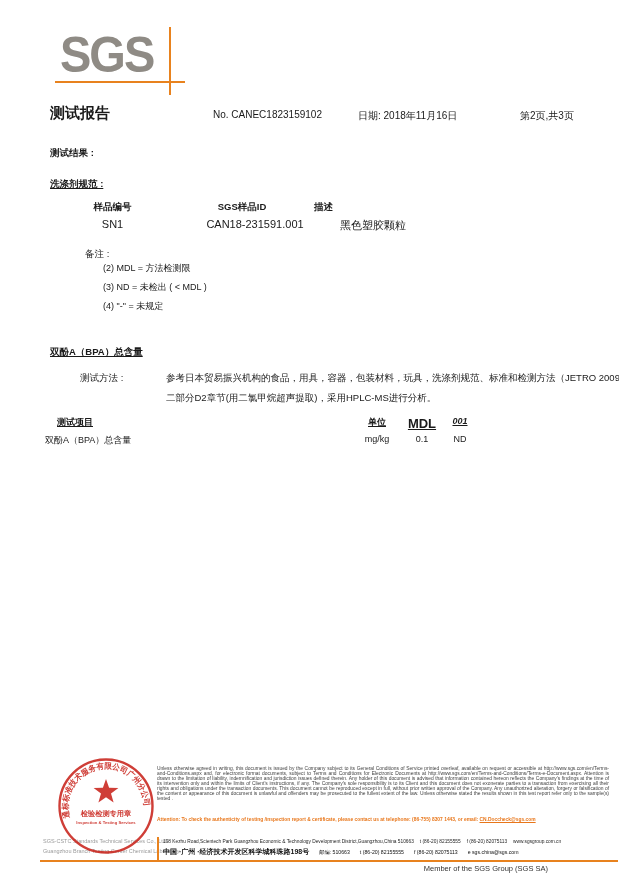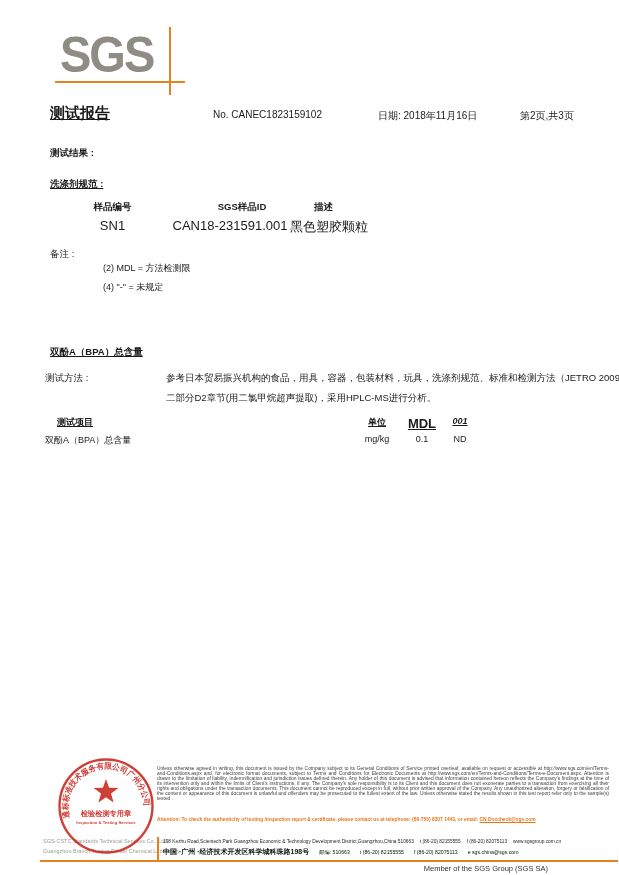--- a/index.html
+++ b/index.html
@@ -3,25 +3,25 @@
 <meta charset="utf-8">
 <style>
   html,body{margin:0;padding:0;background:#e9e9e9;}
   .page{position:relative;width:619px;height:875px;background:#fff;
         font-family:"Liberation Sans","DejaVu Sans",sans-serif;color:#1a1a1a;
         overflow:hidden;border-right:2px solid #d5d5d5;border-bottom:2px solid #d5d5d5;}
   .abs{position:absolute;}
   .logo{font-weight:bold;font-size:47px;letter-spacing:-2px;color:#8f8b85;
         transform:scaleY(1.08);transform-origin:top left;}
   .orange{background:#e8821e;}
-  .h1{font-size:15px;font-weight:bold;text-decoration:underline;}
+  .h1{font-size:15px;font-weight:bold;}
   .meta{font-size:10px;}
   .lbl{font-size:9.5px;font-weight:bold;}
   .u{text-decoration:underline;}
-  .body-txt{font-size:9.5px;}
+  .body-txt{font-size:9.5px;margin-left:35px;}
   .tbl-head{font-size:9.5px;font-weight:bold;}
   .cell{display:inline-block;}
   .ctr{text-align:center;}
   .remarks div{height:19px;font-size:9px;}
   .method{font-size:9.5px;line-height:19.5px;width:482px;margin-left:48px;}
   .fine{font-size:4.9px;line-height:5.0px;text-align:justify;color:#3f3f3f;width:452px;}
   .attn{font-size:4.9px;line-height:5.2px;font-weight:bold;color:#e8761a;width:452px;margin-top:2px;}
   .company{font-size:5.5px;line-height:10px;color:#9b9b9b;}
   .f-line1{font-size:4.8px;color:#262626;white-space:nowrap;}
   .f-line2{font-size:7px;font-weight:bold;color:#111;white-space:nowrap;}
@@ -33,40 +33,41 @@
 <body>
 
 <div class="page">
 
   <div class="abs logo" style="left:60px;top:24px;">SGS</div>
   <div class="abs orange" style="left:55px;top:81px;width:130px;height:1.5px;"></div>
   <div class="abs orange" style="left:169px;top:27px;width:1.5px;height:68px;"></div>
 
   <div class="abs h1" style="left:50px;top:104px;">测试报告</div>
   <div class="abs meta" style="left:205px;top:109px;padding-left:8px;">No. CANEC1823159102</div>
-  <div class="abs meta" style="left:378px;top:109px;">日期: 2018年11月16日</div>
+  <div class="abs meta" style="left:358px;top:109px;">日期: 2018年11月16日</div>
   <div class="abs meta" style="left:520px;top:109px;">第2页,共3页</div>
 
   <div class="abs lbl" style="left:50px;top:147px;">测试结果 :</div>
 
   <div class="abs lbl u" style="left:50px;top:178px;">洗涤剂规范 :</div>
   <div class="abs" style="left:55px;top:201px;display:flex;gap:12px;">
     <span class="cell tbl-head ctr" style="width:115px;">样品编号</span>
     <span class="cell tbl-head ctr" style="width:120px;">SGS样品ID</span>
     <span class="cell tbl-head">描述</span>
   </div>
-  <div class="abs" style="left:55px;top:218px;display:flex;font-size:13px;">
+  <div class="abs" style="left:55px;top:218px;display:flex;font-size:11px;gap:25px;">
     <span class="cell ctr" style="width:115px;">SN1</span>
     <span class="cell ctr" style="width:120px;">CAN18-231591.001</span>
     <span class="cell">黑色塑胶颗粒</span>
   </div>
 
   <div class="abs body-txt" style="left:50px;top:248px;">备注 :</div>
   <div class="abs remarks" style="left:103px;top:262px;">
     <div>(2) MDL = 方法检测限</div>
+    <div>(3) ND = 未检出 ( &lt; MDL )</div>
     <div>(4) "-" = 未规定</div>
   </div>
 
   <div class="abs lbl u" style="left:50px;top:346px;">双酚A（BPA）总含量</div>
   <div class="abs body-txt" style="left:45px;top:372px;">测试方法 :</div>
   <div class="abs method" style="left:118px;top:368px;">参考日本贸易振兴机构的食品，用具，容器，包装材料，玩具，洗涤剂规范、标准和检测方法（JETRO 2009）第二部分D2章节(用二氯甲烷超声提取)，采用HPLC-MS进行分析。</div>
 
   <div class="abs tbl-head u" style="left:57px;top:416px;font-size:9px;text-align:right;">测试项目</div>
   <div class="abs tbl-head u ctr" style="left:357px;top:416px;width:40px;font-size:9px;">单位</div>
   <div class="abs tbl-head u ctr" style="left:402px;top:416px;width:40px;font-size:13px;">MDL</div>

